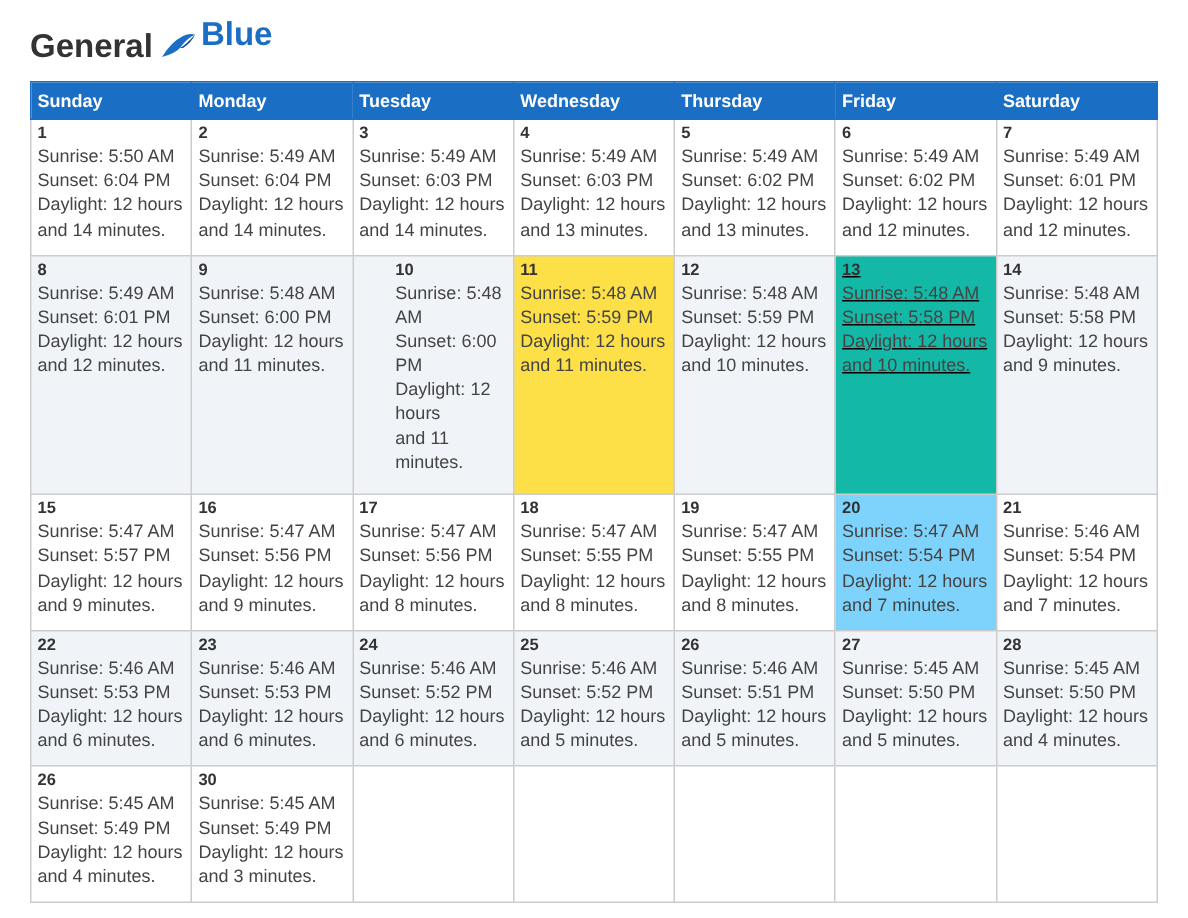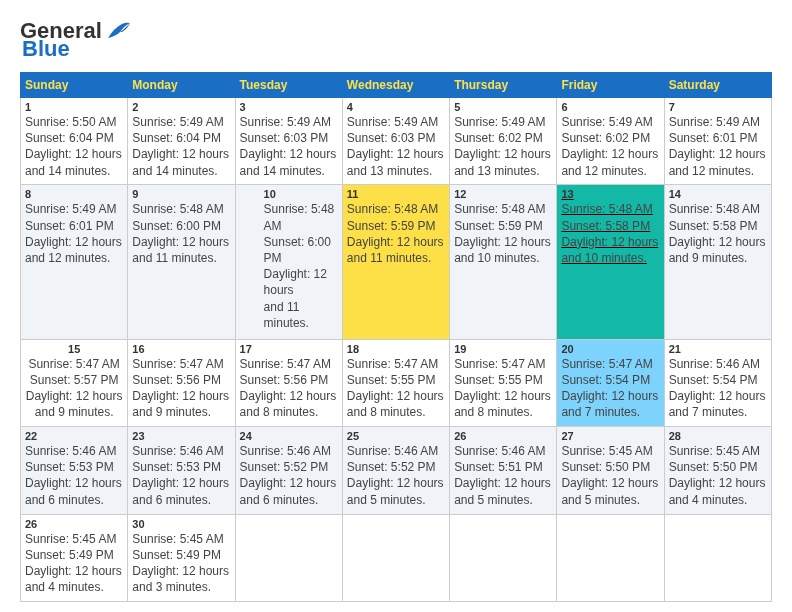--- a/index.html
+++ b/index.html
@@ -18,35 +18,35 @@
       flex-direction: column;
     }
     .header {
       display: flex;
       justify-content: space-between;
       align-items: flex-start;
       margin-bottom: 10px;
     }
     .logo {
       display: flex;
-      flex-direction: column;
+      flex-direction: row;
       align-items: flex-start;
     }
     .title-section {
       text-align: right;
     }
     .calendar {
       flex: 1;
       border-collapse: collapse;
       width: 100%;
       font-size: 10px;
     }
     .calendar th {
       background: #1a6fc4;
-      color: #fde047;
+      color: #ffffff;
       padding: 5px 4px;
       text-align: left;
       font-size: 12px;
       font-weight: bold;
       border: 1px solid #1a6fc4;
     }
     .calendar td {
       border: 1px solid #ccc;
       vertical-align: top;
       padding: 3px 4px;
@@ -211,21 +211,21 @@
           </td>
           <td style="background: rgb(240, 244, 248);">
             <span class="day-num">14</span>
             <div class="day-info" style="white-space: pre-line;">Sunrise: 5:48 AM
 Sunset: 5:58 PM
 Daylight: 12 hours
 and 9 minutes.</div>
           </td>
         </tr>
         <tr>
-          <td style="background: rgb(255, 255, 255); text-align: center;">
+          <td style="background: rgb(255, 255, 255);">
             <span class="day-num">15</span>
             <div class="day-info" style="white-space: pre-line;">Sunrise: 5:47 AM
 Sunset: 5:57 PM
 Daylight: 12 hours
 and 9 minutes.</div>
           </td>
           <td style="background: rgb(255, 255, 255); margin-top: 35px;">
             <span class="day-num">16</span>
             <div class="day-info" style="white-space: pre-line;">Sunrise: 5:47 AM
 Sunset: 5:56 PM

